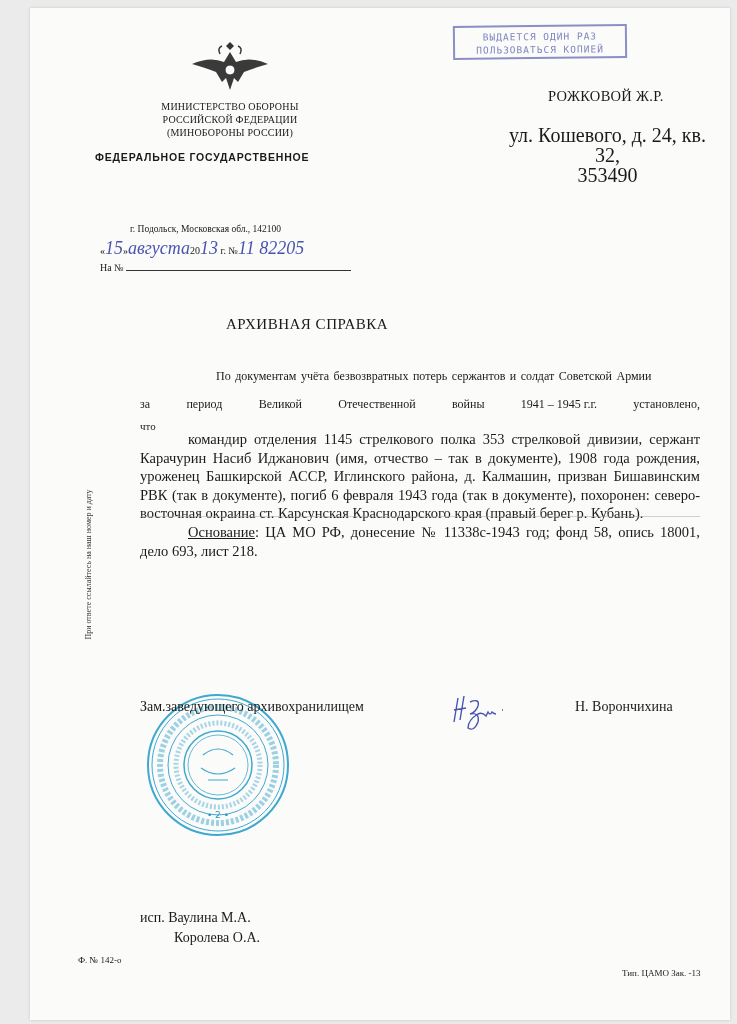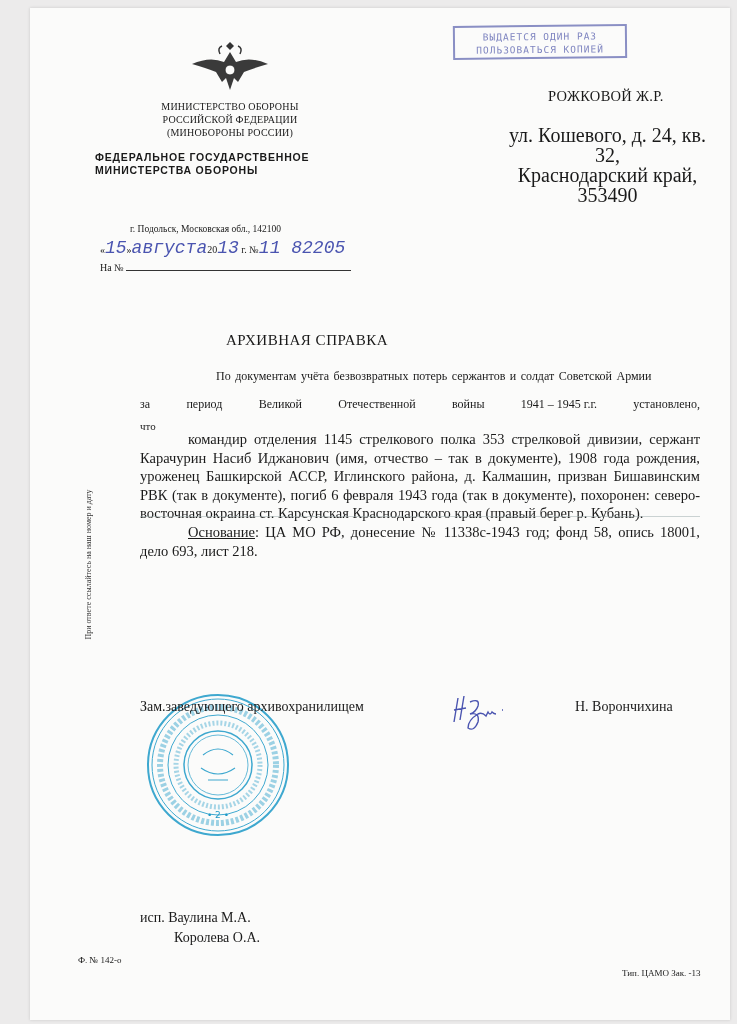--- a/index.html
+++ b/index.html
@@ -28,31 +28,31 @@
     left: 115px; top: 100px; width: 230px; text-align: center;
     font-size: 10px; line-height: 13px; letter-spacing: 0.2px;
   }
   .institution {
     left: 95px; top: 151px; width: 270px; 
     font-family: "Liberation Sans", sans-serif; font-weight: bold;
     font-size: 10.5px; line-height: 13px; letter-spacing: 0.8px;
   }
   .city { left: 130px; top: 224px; font-size: 9.5px; }
   .date-line { left: 100px; top: 238px; font-size: 10px; white-space: nowrap; }
-  .hand { font-family: Liberation Mono, monospace; font-style: italic; color: #4a54b0; font-size: 18px; }
+  .hand { font-family: Liberation Serif, serif; font-style: italic; color: #4a54b0; font-size: 18px; }
   .na-line { left: 100px; top: 262px; font-size: 10px; }
   .na-underline { display: inline-block; width: 225px; border-bottom: 1px solid #333; vertical-align: baseline; margin-left: 2px; }
 
   .recipient-name { left: 548px; top: 88px; font-size: 14.5px; letter-spacing: 0.3px; }
   .recipient-addr {
     left: 495px; top: 125px; width: 225px; text-align: center;
     font-size: 20px; line-height: 20px;
   }
 
-  .title { left: 0; width: 614px; top: 316px; text-align: center; font-size: 15px; letter-spacing: 0.5px; margin-top: 16px; }
+  .title { left: 0; width: 614px; top: 316px; text-align: center; font-size: 15px; letter-spacing: 0.5px; }
 
   .intro1 { left: 180px; top: 369px; font-size: 12px; word-spacing: 1.5px; margin-left: 36px; }
   .intro2 {
     left: 140px; top: 397px; width: 560px; font-size: 12px;
     display: flex; justify-content: space-between;
   }
   .intro3 { left: 140px; top: 420px; font-size: 11px; }
 
   .body-text {
     left: 140px; top: 430px; width: 560px; font-size: 14.5px; line-height: 18.6px; text-align: justify;
@@ -96,38 +96,36 @@
 </svg>
 
 <div class="abs ministry">
   <div>МИНИСТЕРСТВО ОБОРОНЫ</div>
   <div>РОССИЙСКОЙ ФЕДЕРАЦИИ</div>
   <div>(МИНОБОРОНЫ РОССИИ)</div>
 </div>
 
 <div class="abs institution">
   <div>ФЕДЕРАЛЬНОЕ ГОСУДАРСТВЕННОЕ</div>
-  <div>МИНИСТЕРСТВА ОБОРОНЫ</div>
 </div>
 
 <div class="abs city">г. Подольск,  Московская обл., 142100</div>
 
 <div class="abs date-line">
   <span>«</span><span class="hand">15</span><span>»</span><span class="hand">августа</span><span>20</span><span class="hand">13</span>
   <span>г. №</span><span class="hand">11 82205</span>
 </div>
 
 <div class="abs na-line">
   <span>На  №</span><span class="na-underline"></span>
 </div>
 
 <div class="abs recipient-name">РОЖКОВОЙ Ж.Р.</div>
 <div class="abs recipient-addr">
   <div>ул. Кошевого, д. 24, кв. 32,</div>
-  <div>Краснодарский край,</div>
   <div>353490</div>
 </div>
 
 <div class="abs title">АРХИВНАЯ  СПРАВКА</div>
 
 <div class="abs intro1">По  документам учёта  безвозвратных  потерь сержантов и солдат  Советской Армии</div>
 <div class="abs intro2">
   <span>за</span>
   <span>период</span>
   <span>Великой</span>

